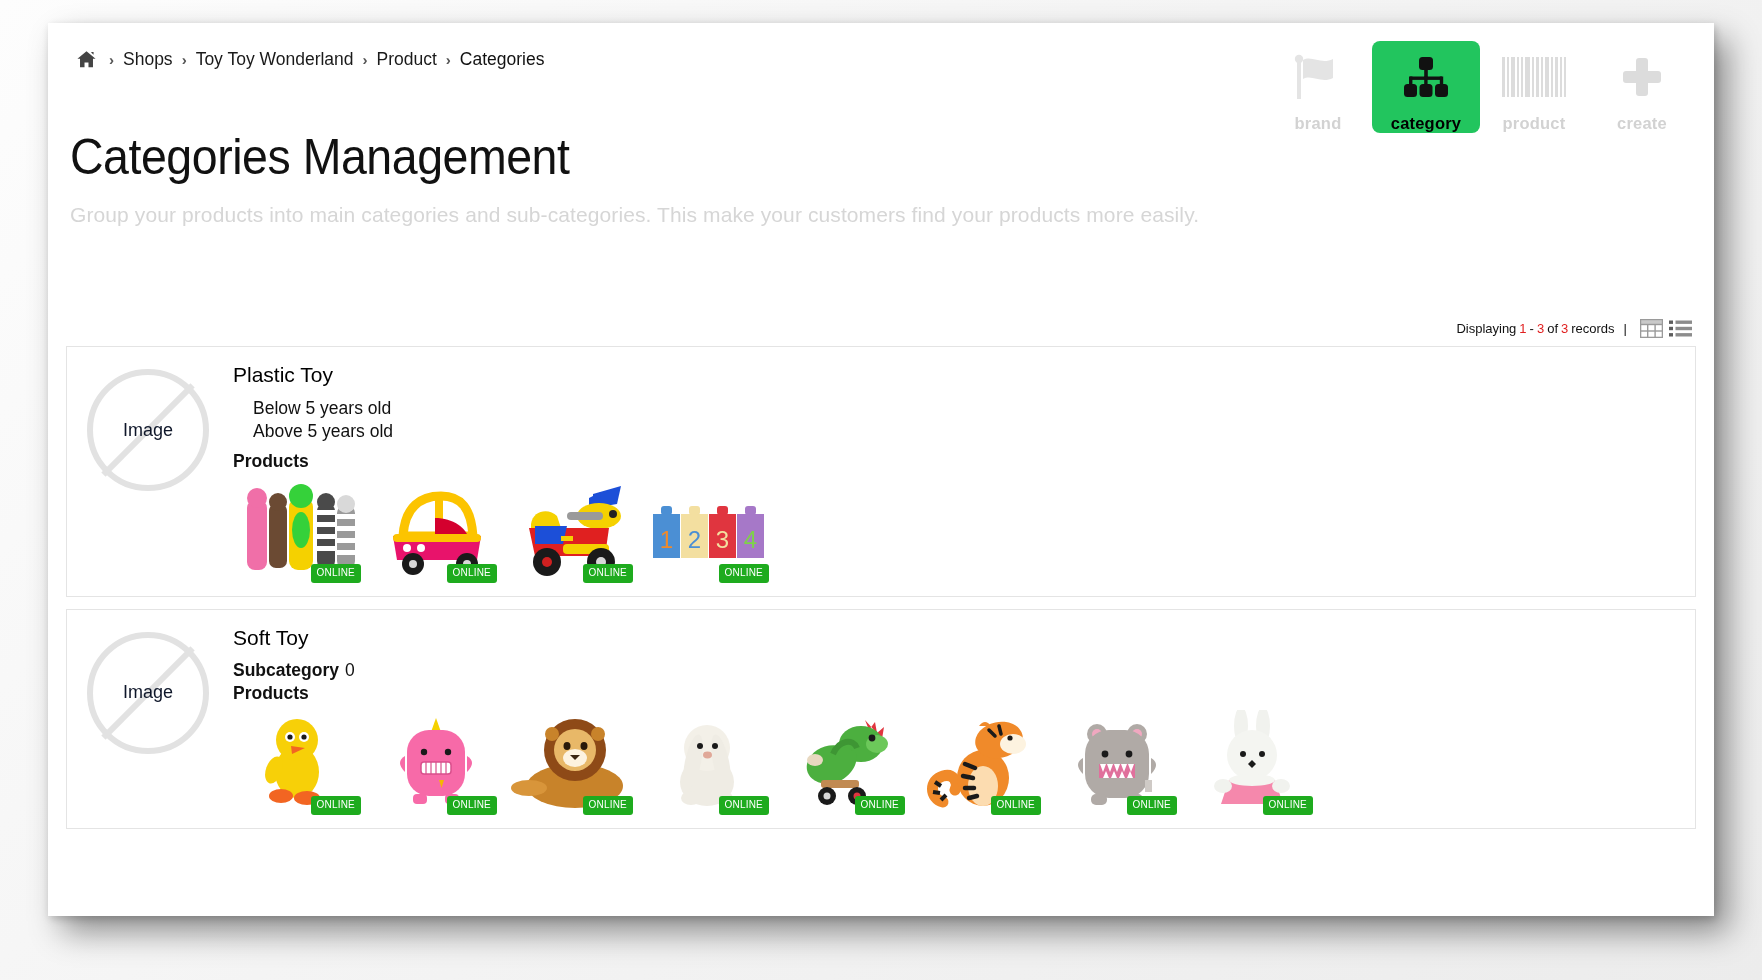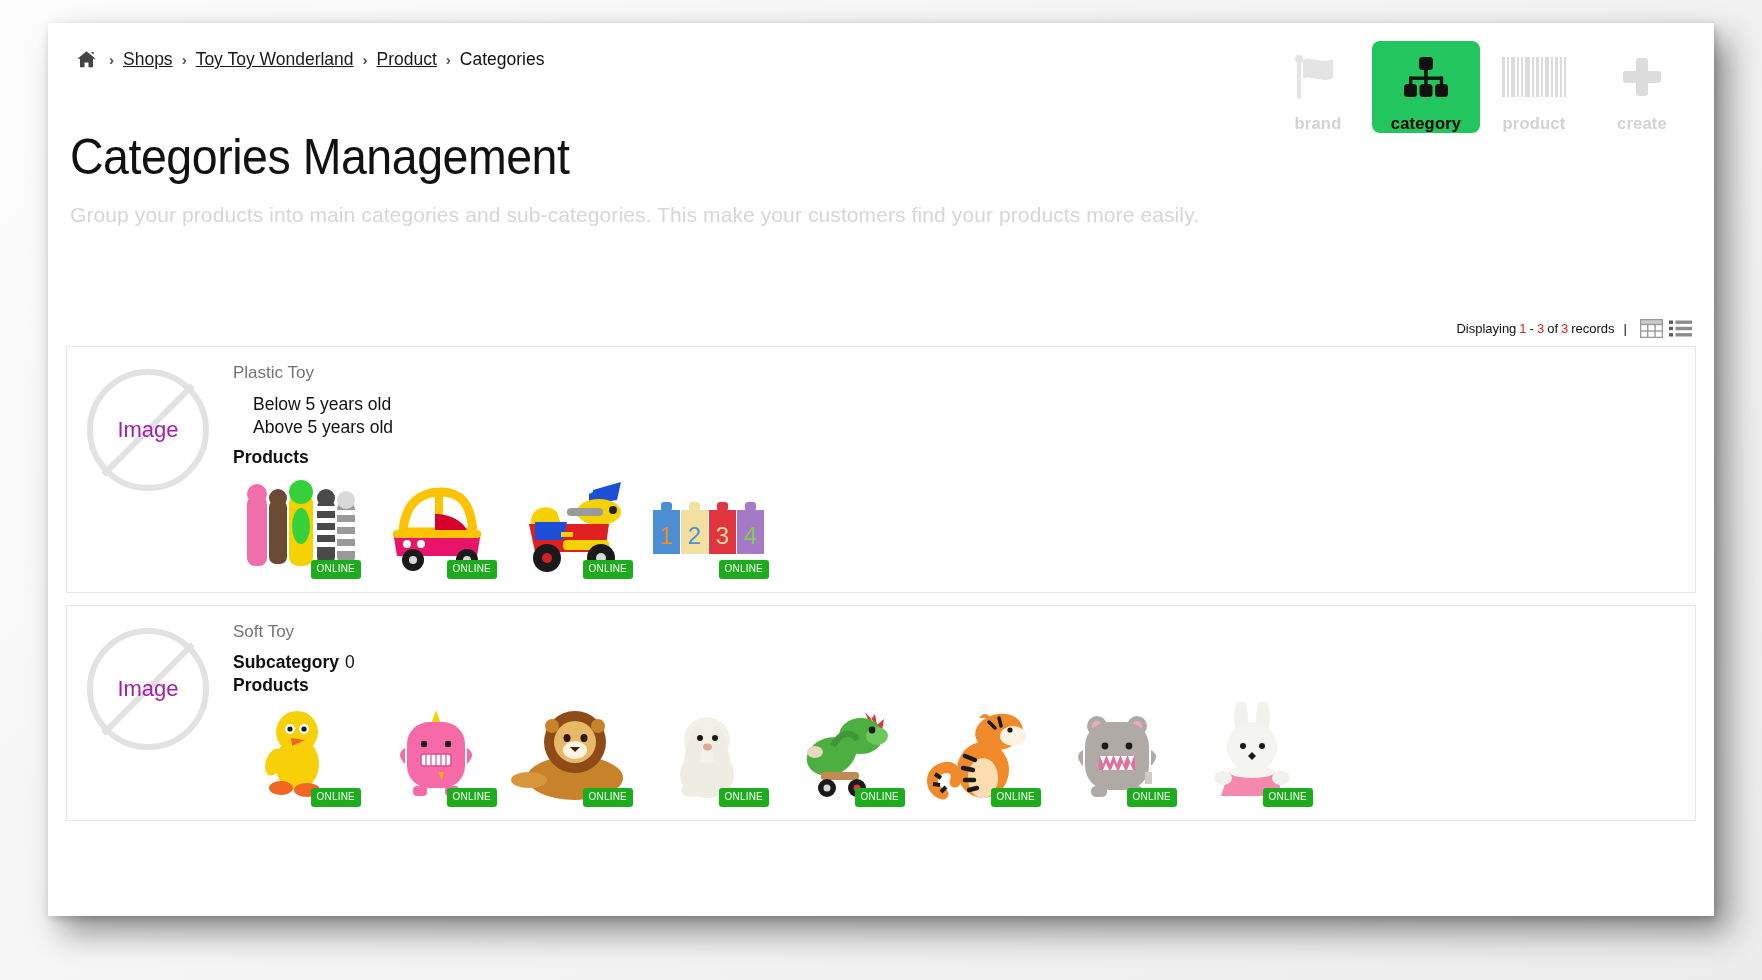--- a/index.html
+++ b/index.html
@@ -40,21 +40,20 @@
   }
   .home-icon { display: inline-flex; margin-right: 3px; }
   .crumb-sep {
     color: #555;
     font-size: 15px;
     margin: 0 9px;
     font-weight: bold;
   }
   .crumb-link {
     color: #1a1a1a;
-    text-decoration: underline;
     cursor: pointer;
   }
   .crumb-current { color: #111; }
 
   
   #toolbar {
     position: absolute;
     right: 18px;
     top: 18px;
     display: flex;
@@ -181,27 +180,27 @@
     background: #e2e2e2;
     transform: translateX(-50%) rotate(45deg);
     transform-origin: center;
   }
   .noimg .word {
     position: absolute;
     inset: 0;
     display: flex;
     align-items: center;
     justify-content: center;
-    font-size: 22px;
-    color: #a21caf;
+    font-size: 18px;
+    color: #0f172a;
   }
   .card-body { flex: 1; padding-left: 18px; padding-top: 4px; }
   .cat-name {
-    font-size: 17px;
-    color: #737373;
+    font-size: 21px;
+    color: #000000;
     margin-bottom: 10px;
   }
   .sec-label {
     font-size: 17.5px;
     font-weight: bold;
     color: #111;
     margin-bottom: 2px;
   }
   .sec-label .count {
     font-weight: normal;

